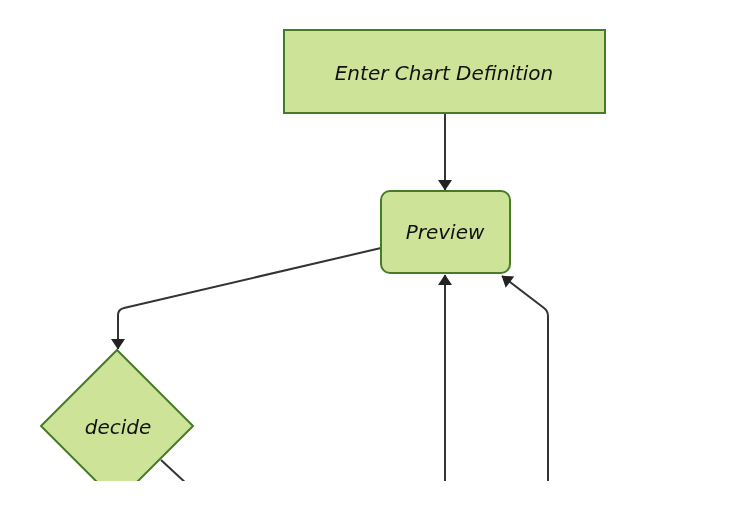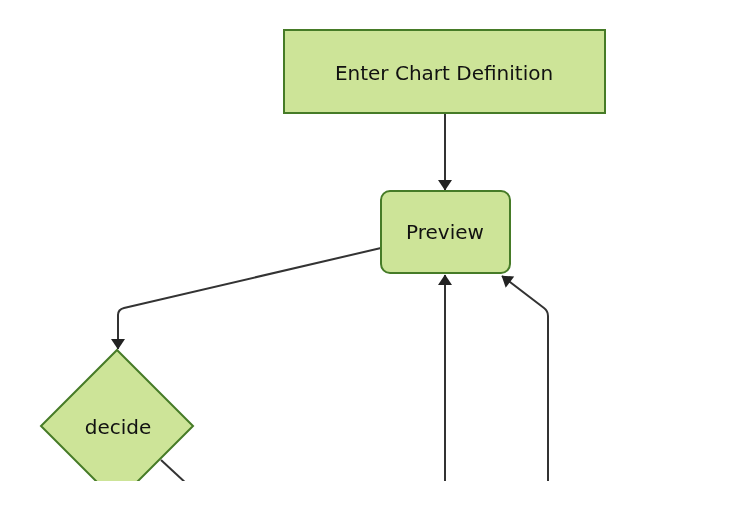--- a/index.html
+++ b/index.html
@@ -6,20 +6,21 @@
     margin: 0;
     padding: 0;
     background: #ffffff;
   }
   .canvas {
     position: relative;
     width: 740px;
     height: 481px;
     background: #ffffff;
     overflow: hidden;
+    font-style: italic;
   }
   svg {
     display: block;
   }
   .node-shape {
     stroke: #467b27;
     stroke-width: 2px;
   }
   .edge {
     stroke: #333333;

